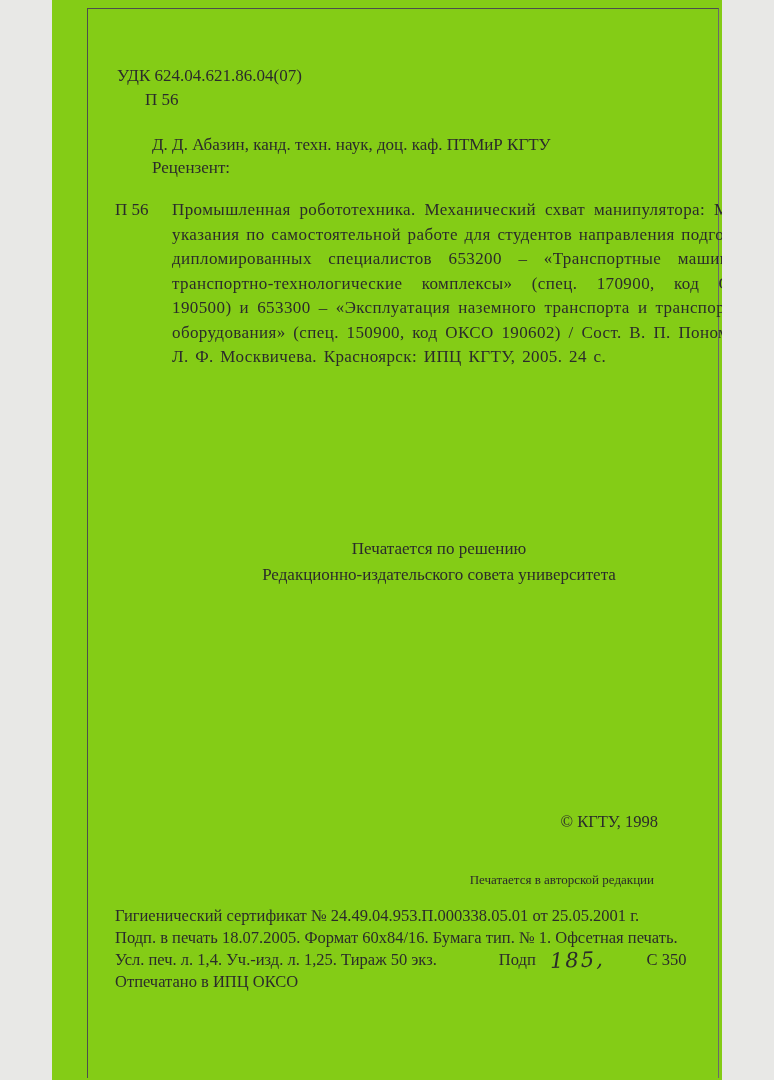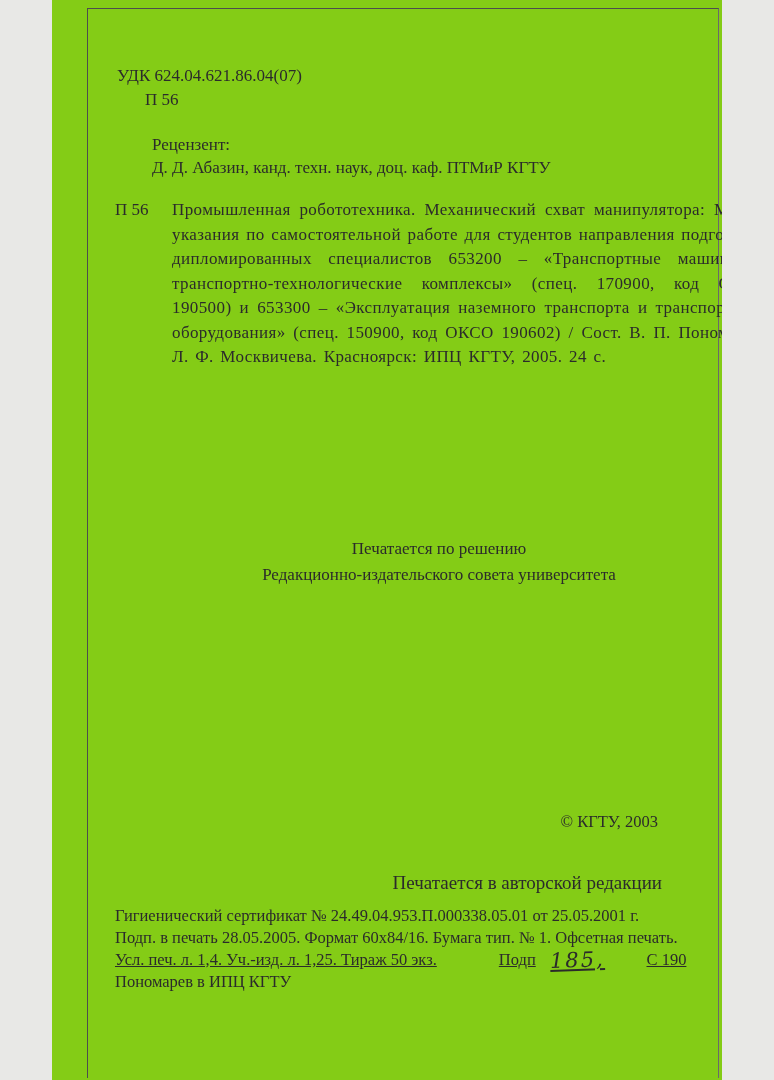--- a/index.html
+++ b/index.html
@@ -66,36 +66,35 @@
     line-height: 26px;
   }
 
   .copyright-line {
     top: 812px;
     right: 64px;
     font-size: 16.5px;
   }
   .author-edition-line {
     top: 872px;
-    right: 60px;
-    font-size: 19px;
+    right: 68px;
+    font-size: 13px;
   }
 
   .imprint-block {
     position: absolute;
     top: 905px;
     left: 63px;
     width: 660px;
     font-size: 16.5px;
     line-height: 22px;
   }
   .imprint-row3 {
     display: flex;
     align-items: flex-end;
-    text-decoration: underline;
   }
   .order-label { margin-left: 62px; }
   .order-number {
     margin-left: 14px;
     font-family: "DejaVu Serif", serif;
     font-style: italic;
     font-size: 21px;
     letter-spacing: 2px;
     transform: rotate(-2deg);
     display: inline-block;
@@ -108,43 +107,43 @@
 <div class="page">
 
   <div class="scan-frame"></div>
 
   <div class="txt udk-block">
     <div>УДК 624.04.621.86.04(07)</div>
     <div class="udk-code">П 56</div>
   </div>
 
   <div class="txt reviewer-block">
+    <div>Д. Д. Абазин, канд. техн. наук, доц. каф. ПТМиР КГТУ</div>
     <div>Рецензент:</div>
-    <div>Д. Д. Абазин, канд. техн. наук, доц. каф. ПТМиР КГТУ</div>
   </div>
 
   <div class="entry-block">
     <span class="entry-code">П 56</span>
     <div class="entry-text">Промышленная робототехника. Механический схват манипулятора: Метод. указания по самостоятельной работе для студентов направления подготовки дипломированных специалистов 653200 – «Транспортные машины и транспортно-технологические комплексы» (спец. 170900, код ОКСО 190500) и 653300 – «Эксплуатация наземного транспорта и транспортного оборудования» (спец. 150900, код ОКСО 190602) / Сост. В. П. Пономарев, Л. Ф. Москвичева. Красноярск: ИПЦ КГТУ, 2005. 24 с.</div>
   </div>
 
   <div class="decision-block">
     <div>Печатается по решению</div>
     <div>Редакционно-издательского совета университета</div>
   </div>
 
-  <div class="txt copyright-line">© КГТУ, 2003</div>
+  <div class="txt copyright-line">© КГТУ, 1998</div>
 
   <div class="txt author-edition-line">Печатается в авторской редакции</div>
 
   <div class="imprint-block">
     <div>Гигиенический сертификат № 24.49.04.953.П.000338.05.01 от 25.05.2001 г.</div>
-    <div>Подп. в печать 28.05.2005. Формат 60х84/16. Бумага тип. № 1. Офсетная печать.</div>
+    <div>Подп. в печать 18.07.2005. Формат 60х84/16. Бумага тип. № 1. Офсетная печать.</div>
     <div class="imprint-row3">
       <span>Усл. печ. л. 1,4. Уч.-изд. л. 1,25. Тираж 50 экз.</span>
       <span class="order-label">Подп</span>
       <span class="order-number">185,</span>
-      <span class="c-number">С 190</span>
+      <span class="c-number">С 350</span>
     </div>
-    <div>Пономарев в ИПЦ  КГТУ</div>
+    <div>Отпечатано в ИПЦ  ОКСО</div>
   </div>
 
 </div>
 
 </body></html>

